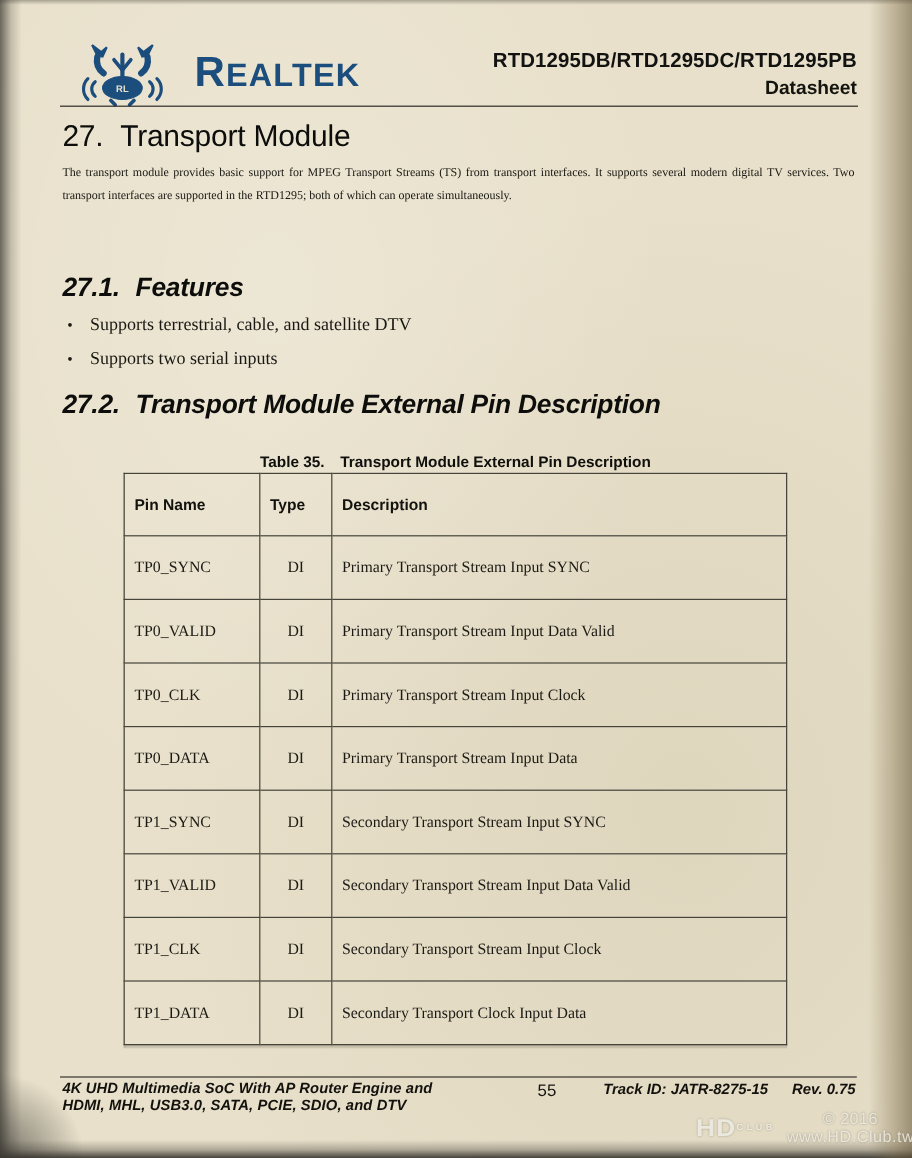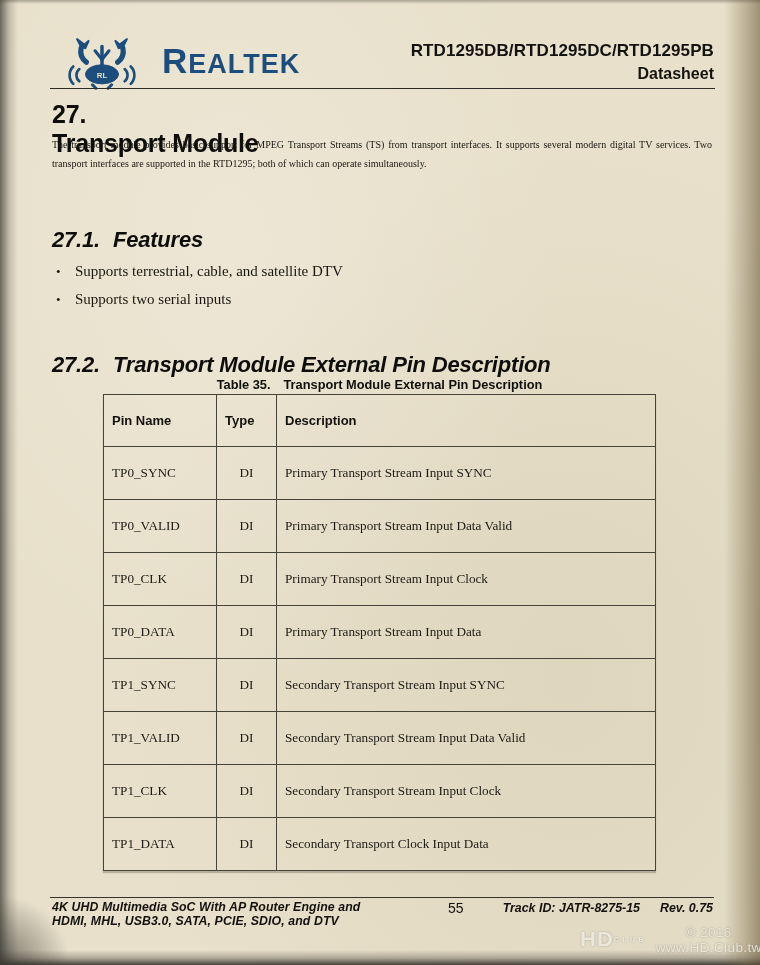--- a/index.html
+++ b/index.html
@@ -27,35 +27,35 @@
     margin-left:12px; color:#1b4d7d; font-weight:bold;
     font-size:27px; letter-spacing:1px; line-height:54px;
   }
   .brand::first-letter { font-size:35px; }
   .doc-titles { position:absolute; top:41px; right:46px; text-align:right; }
   .doc-title-1 { font-size:17px; font-weight:bold; color:#121210; letter-spacing:0.1px; }
   .doc-title-2 { font-size:16px; font-weight:bold; color:#14140f; margin-top:4px; }
   .header-rule { position:absolute; top:88px; left:50px; right:45px; border-top:1.6px solid #2c2b26; }
 
   
-  .h1 { position:absolute; top:100px; left:52px; font-size:25px; font-weight:bold;
-        letter-spacing:-0.2px; color:#0d0d0b; display:flex;flex-direction:column; }
+  .h1 { position:absolute; top:100px; left:52px; font-size:25px; font-weight:normal;
+        letter-spacing:-0.2px; color:#0d0d0b; display:flex; }
   .h1 .num { margin-right:14px; }
   .intro {
     position:absolute; top:135px; left:52px; width:660px;
     font-family:"Liberation Serif", serif; font-size:10px; line-height:19.4px;
     text-align:justify; color:#181712;
   }
 
   
   .h2 { position:absolute; left:52px; font-size:22px; font-weight:bold; font-style:italic;
         letter-spacing:-0.2px; color:#0d0d0b; display:flex; }
   .h2 .num { margin-right:13px; }
   .h2-features { top:227px; }
-  .h2-pins { top:352px; }
+  .h2-pins { top:324px; }
 
   .bullets { position:absolute; top:263px; left:56px; list-style:none; }
   .bullets li { display:flex; align-items:baseline; margin-bottom:11px;
                 font-family:"Liberation Serif", serif; font-size:15px; color:#181712; }
   .bullets .dot { width:19px; font-size:13px; }
 
   
   .tbl-caption { position:absolute; top:377px; left:103px; width:553px;
                  display:flex; justify-content:center; font-size:12.8px; font-weight:bold; color:#0f0f0c; }
   .tbl-caption .cap-label { margin-right:13px; }

